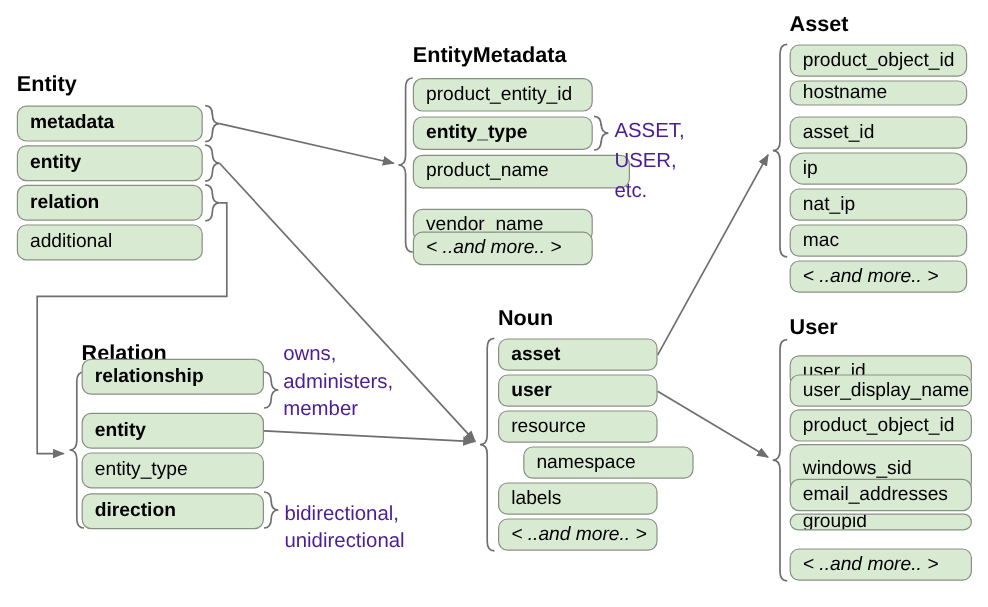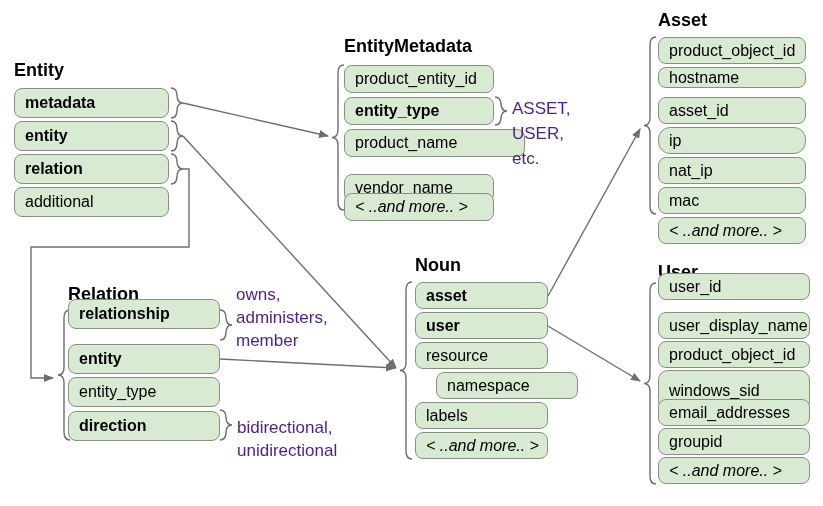--- a/index.html
+++ b/index.html
@@ -119,26 +119,26 @@
       <div class="row" style="top: 87px; height: 27px; width: 133px;">resource</div>
       <div class="row" style="top: 117px; height: 27px; width: 142px; margin-left: 21px;">namespace</div>
       <div class="row" style="top: 147px; height: 27px; width: 133px;">labels</div>
       <div class="row italic" style="top: 177px; height: 27px; width: 133px;">&lt; ..and more.. &gt;</div>
     </div>
 </div>
 
 <div class="box" style="left: 658px; top: 262px; width: 152px;">
   <div class="box-title">User</div>
   <div class="rows">
-      <div class="row" style="top: 11px; height: 27px; width: 152px;">user_id</div>
+      <div class="row" style="top: 34px; height: 27px; width: 152px;">user_id</div>
       <div class="row" style="top: 50px; height: 27px; width: 152px;">user_display_name</div>
       <div class="row" style="top: 79px; height: 27px; width: 152px;">product_object_id</div>
       <div class="row" style="top: 108px; height: 41px; width: 152px; border-radius: 10px;">windows_sid</div>
       <div class="row" style="top: 137px; height: 27px; width: 152px;">email_addresses</div>
-      <div class="row" style="top: 166px; height: 27px; width: 152px;">groupid</div>
+      <div class="row" style="top: 166px; height: 14px; width: 152px;">groupid</div>
       <div class="row italic" style="top: 195px; height: 27px; width: 152px;">&lt; ..and more.. &gt;</div>
     </div>
 </div>
 
 <div class="annotation" style="left: 512px; top: 96px; line-height: 25px;">
     <div>ASSET,</div>
     <div>USER,</div>
     <div>etc.</div>
   </div>
 <div class="annotation" style="left: 236px; top: 283px; line-height: 23px;">

